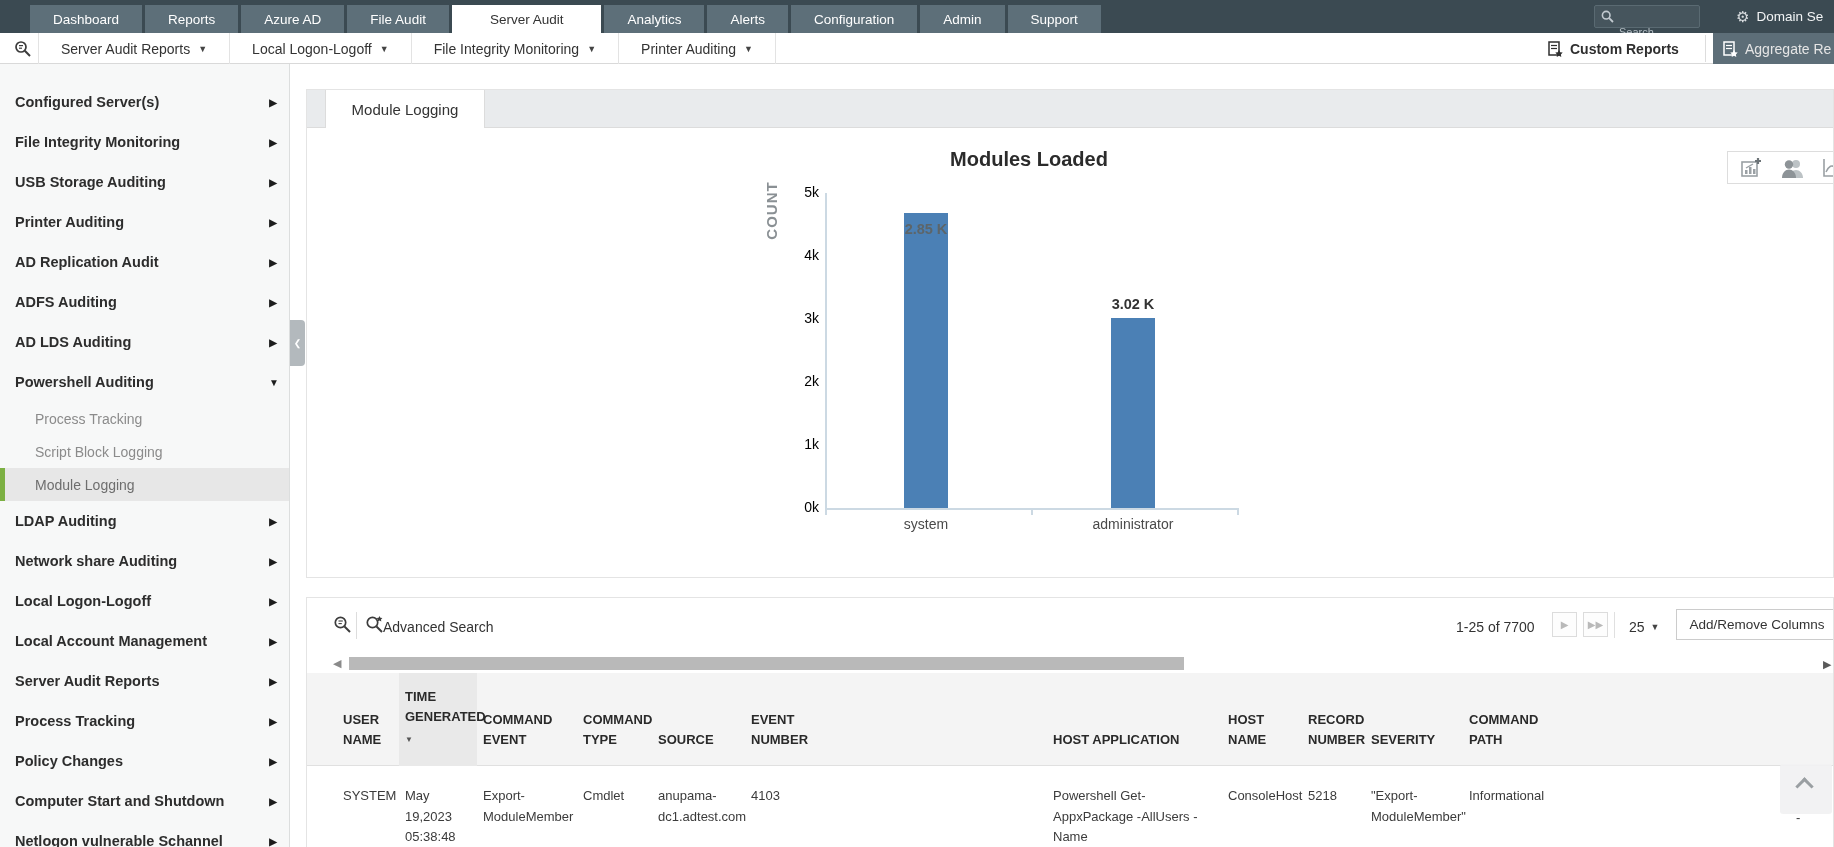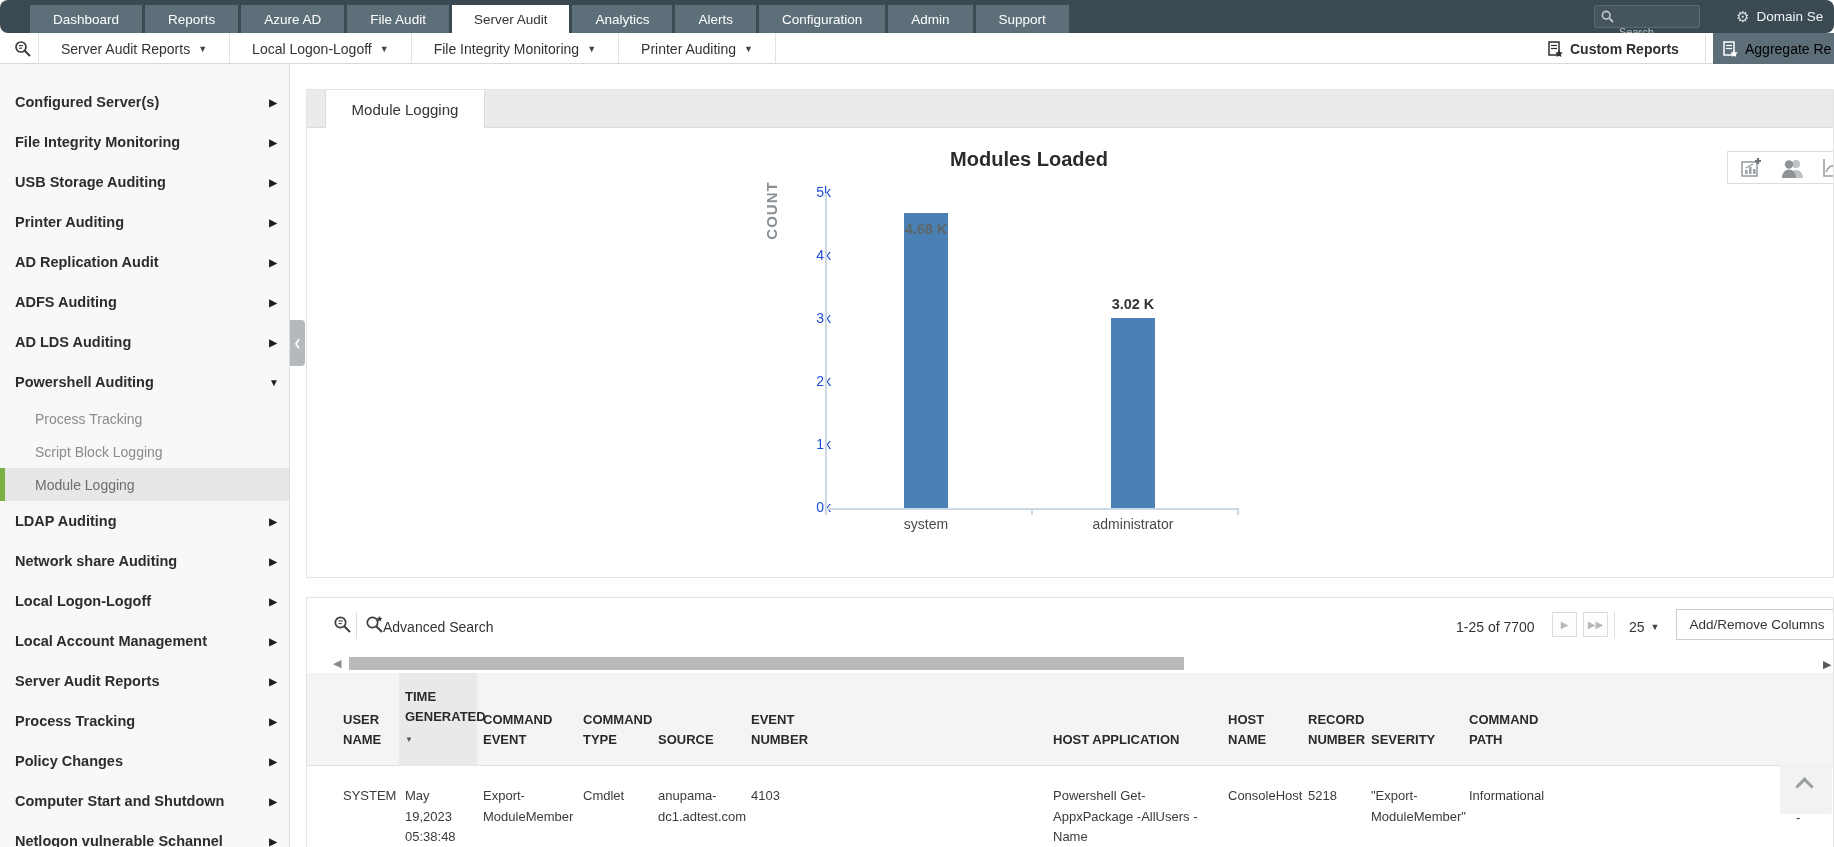--- a/index.html
+++ b/index.html
@@ -1,57 +1,57 @@
 <!DOCTYPE html>
 <html><head>
 <meta charset="utf-8">
 <style>
   * { margin:0; padding:0; box-sizing:border-box; }
   body { font-family:"Liberation Sans", sans-serif; background:#fff; }
   .screen { position:relative; width:1834px; height:847px; overflow:hidden; background:#fff; }
 
   
-  .topbar { position:absolute; left:0; top:0; width:1834px; height:33px; background:#3b4a52;border-radius:8px; }
+  .topbar { position:absolute; left:0; top:0; width:1834px; height:33px; background:#3b4a52; }
   .tabs { position:absolute; left:30px; top:5px; height:28px; display:flex; gap:3px; }
   .tab { background:#5d6f79; color:#fff; font-size:13.5px; display:flex; align-items:center; padding:0 23px; white-space:nowrap; cursor:default; }
-  .tab.active { background:#fff; color:#333; padding:0 22px; }
+  .tab.active { background:#fff; color:#333; padding:0 38px; }
   .searchbox { position:absolute; left:1594px; top:5px; width:106px; height:23px; background:#46555d; border:1px solid #5a6a72; border-radius:2px; display:flex; align-items:center; padding:0 6px; gap:5px; }
   .searchbox input { background:transparent; border:none; outline:none; color:#eab308; font-size:11px; width:70px; font-family:inherit;margin-top:31px; }
   .searchbox input::placeholder { color:#b4bec4; }
   .domain-btn { position:absolute; left:1736px; top:0; height:33px; display:flex; align-items:center; gap:7px; color:#f2f4f5; font-size:13.5px; white-space:nowrap; }
   .gear { color:#d8dcdf; font-size:15px; line-height:1; }
 
   
   .toolbar { position:absolute; left:0; top:33px; width:1834px; height:31px; background:#fff; border-bottom:1px solid #d9d9d9; }
   .tb-left { position:absolute; left:8px; top:0; height:31px; display:flex; align-items:center; }
   .tb-search { width:30px; display:flex; align-items:center; justify-content:center; }
   .tb-menu { display:flex; align-items:center; gap:8px; padding:0 22px; height:31px; border-right:1px solid #e3e3e3; color:#333; font-size:14px; white-space:nowrap; cursor:default; }
   .tb-menu:first-of-type { border-left:1px solid #e3e3e3; }
   .caret { font-size:9px; color:#444; }
   .custom-reports { position:absolute; left:1548px; top:0; height:31px; display:flex; align-items:center; gap:7px; color:#2f2f2f; font-size:14px; font-weight:700; }
   .tb-div2 { position:absolute; left:1705px; top:2px; height:27px; width:1px; background:#ddd; }
-  .aggregate-btn { position:absolute; left:1713px; top:0; width:121px; height:31px; background:#5d6e78; color:#000000; font-size:14px; display:flex; align-items:center; gap:7px; padding-left:10px; white-space:nowrap; }
+  .aggregate-btn { position:absolute; left:1713px; top:0; width:121px; height:31px; background:#5d6e78; color:#e5e5e5; font-size:14px; display:flex; align-items:center; gap:7px; padding-left:10px; white-space:nowrap; }
 
   
   .sidebar { position:absolute; left:0; top:64px; width:290px; height:783px; background:#f7f8f8; border-right:1px solid #dcdede; padding-top:18px; overflow:hidden; }
   .sb-item { position:relative; height:40px; display:flex; align-items:center; padding-left:15px; color:#2d2d2d; font-size:14.5px; font-weight:700; cursor:default; }
   .sb-item .arr { position:absolute; right:12px; font-size:10px; color:#1c1c1c; }
   .sb-item .arr-down { position:absolute; right:10px; font-size:10px; color:#1c1c1c; }
   .sb-sub { position:relative; height:33px; display:flex; align-items:center; padding-left:35px; color:#8b8b8b; font-size:14px; font-weight:400; cursor:default; }
   .sb-sub.selected { background:#e7e7e7; color:#6e6e6e; border-left:5px solid #7cb043; padding-left:30px; }
   .collapse-handle { position:absolute; left:290px; top:320px; width:15px; height:46px; background:#b3b9bd; border-radius:0 4px 4px 0; display:flex; align-items:center; justify-content:center; color:#fff; font-size:9px; cursor:pointer; }
 
   
   .chart-panel { position:absolute; left:306px; top:89px; width:1528px; height:489px; border:1px solid #e4e4e4; background:#fff; overflow:hidden; }
   .ptab-strip { position:absolute; left:0; top:0; width:100%; height:38px; background:#e9ebed; border-bottom:1px solid #dcdcdc; }
   .ptab { position:absolute; left:18px; top:0; width:160px; height:38px; background:#fff; border-left:1px solid #dcdcdc; border-right:1px solid #dcdcdc; display:flex; align-items:center; justify-content:center; color:#333; font-size:15px; }
   .chart-title { position:absolute; left:572px; top:58px; width:300px; text-align:center; font-size:20px; font-weight:700; color:#2b2b2b; }
   .chart-icons { position:absolute; left:1420px; top:61px; width:130px; height:33px; border:1px solid #ddd; display:flex; align-items:center; gap:16px; padding-left:12px; background:#fff; }
   .ylab { position:absolute; left:424px; top:112px; width:80px; text-align:center; transform:rotate(-90deg); color:#8a9094; font-size:15px; font-weight:600; letter-spacing:1px; }
-  .ytick { position:absolute; left:464px; width:60px; text-align:right; color:#1d4ed8; font-size:14px; }
+  .ytick { position:absolute; left:452px; width:60px; text-align:right; color:#000000; font-size:14px; }
   .axis-v { position:absolute; left:518px; top:103px; width:2px; height:315px; background:#ccd9e3; }
   .axis-h { position:absolute; left:518px; top:418px; width:414px; height:2px; background:#ccd9e3; }
   .axis-t { position:absolute; top:419px; width:2px; height:6px; background:#ccd9e3; }
   .plot { position:absolute; left:518px; top:103px; width:414px; height:315px; }
   .bar { position:absolute; bottom:0; width:44px; }
   .bar-label { position:absolute; width:90px; text-align:center; font-size:14.5px; font-weight:700; color:#333; }
   .bar-label.inside { color:#5d6569; }
   .xcat { position:absolute; top:426px; width:140px; text-align:center; color:#4a4a4a; font-size:14px; }
 
   
@@ -289,21 +289,21 @@
 
     <div class="axis-v"></div>
     <div class="axis-h"></div>
     <div class="axis-t" style="left:518px"></div>
     <div class="axis-t" style="left:724px"></div>
     <div class="axis-t" style="left:930px"></div>
 
     <div class="plot">
       <div class="bar" style="left: 79px; height: 295px; background: rgb(75, 128, 181);"></div>
       <div class="bar" style="left: 286px; height: 190px; background: rgb(75, 128, 181);"></div>
-      <span class="bar-label inside" style="left: 56px; bottom: 271px;">4.68 K</span>
+      <span class="bar-label inside" style="left: 56px; bottom: 271px;">2.85 K</span>
       <span class="bar-label" style="left: 263px; bottom: 196px;">3.02 K</span>
     </div>
     <span class="xcat" style="left:549px">system</span>
     <span class="xcat" style="left:756px">administrator</span>
   </section>
 
   <section class="table-panel">
     <span style="position:absolute;left:26px;top:17px">
       <svg width="19" height="19" viewBox="0 0 19 19">
           <circle cx="7.5" cy="7.5" r="5.2" fill="none" stroke="#3c3c3c" stroke-width="1.7"></circle>

